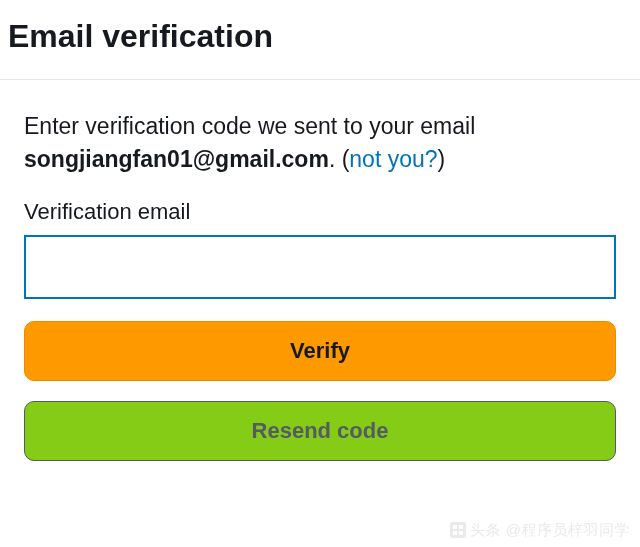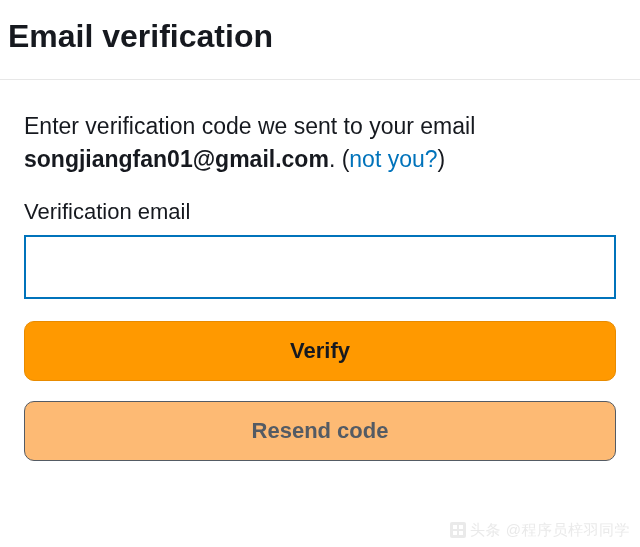--- a/index.html
+++ b/index.html
@@ -62,21 +62,21 @@
       align-items: center;
       justify-content: center;
       margin-bottom: 20px;
     }
     .btn-primary {
       background: #ff9900;
       border: 1px solid #e88b00;
       color: #16191f;
     }
     .btn-secondary {
-      background: #fdba74;
+      background: #84cc16;
       border: 1.5px solid #545b64;
       color: #545b64;
     }
     .watermark {
       position: absolute;
       bottom: 6px;
       right: 10px;
       font-size: 15px;
       color: #eaeaea;
       letter-spacing: 0.5px;

